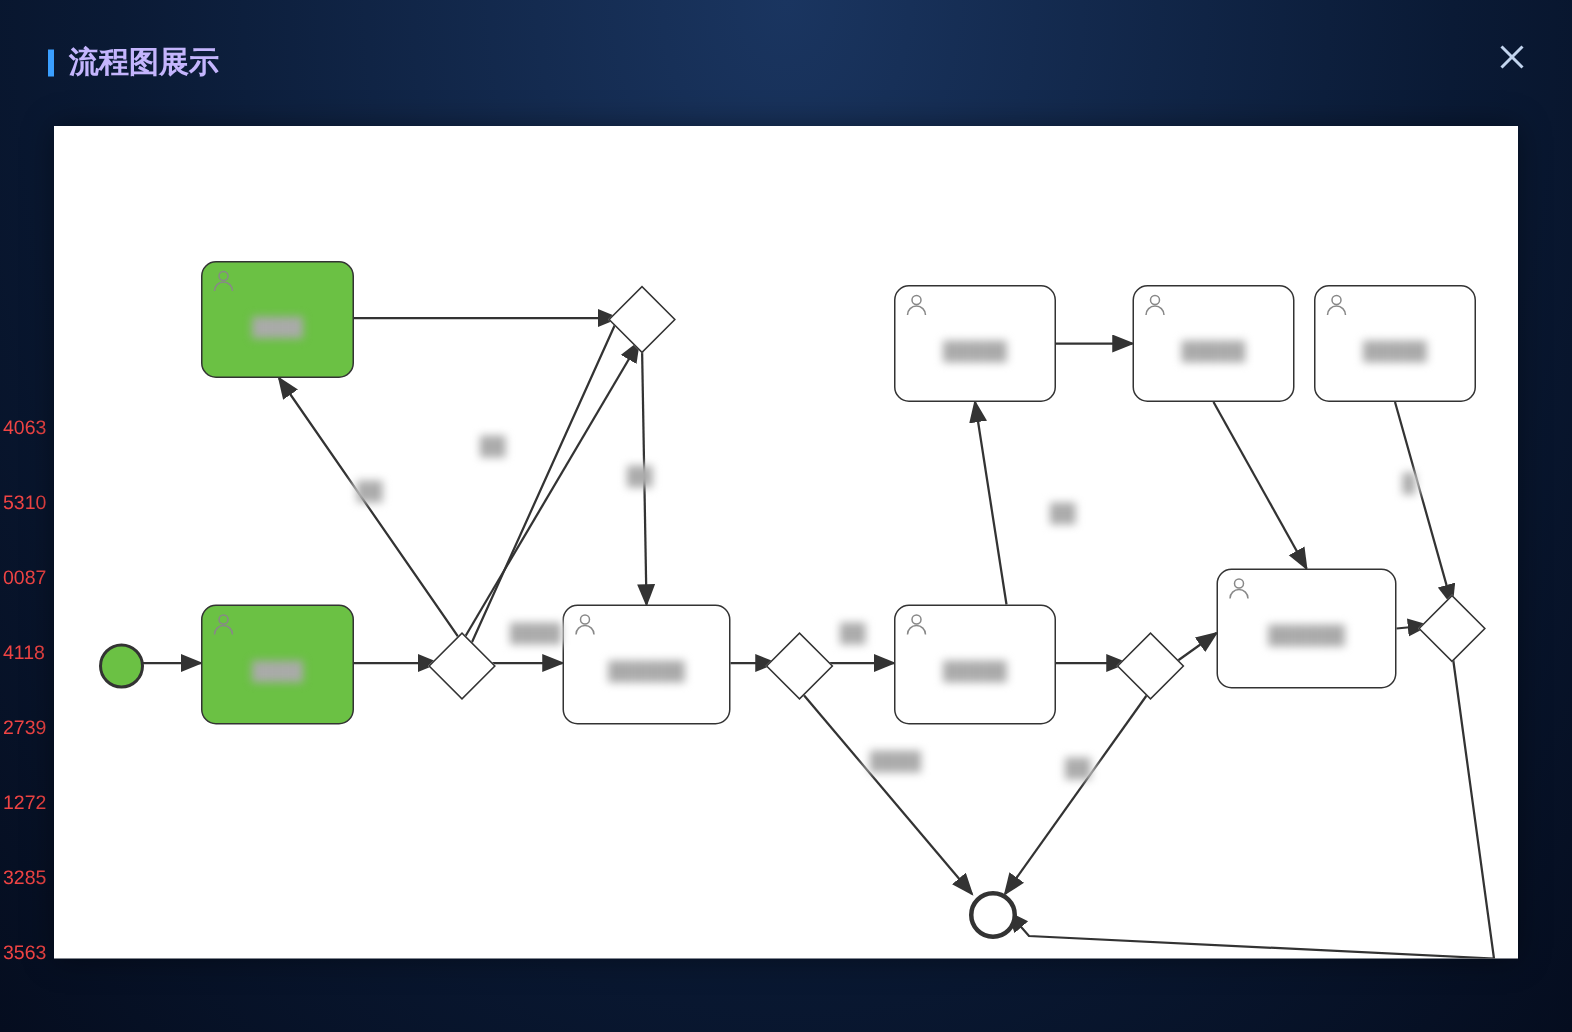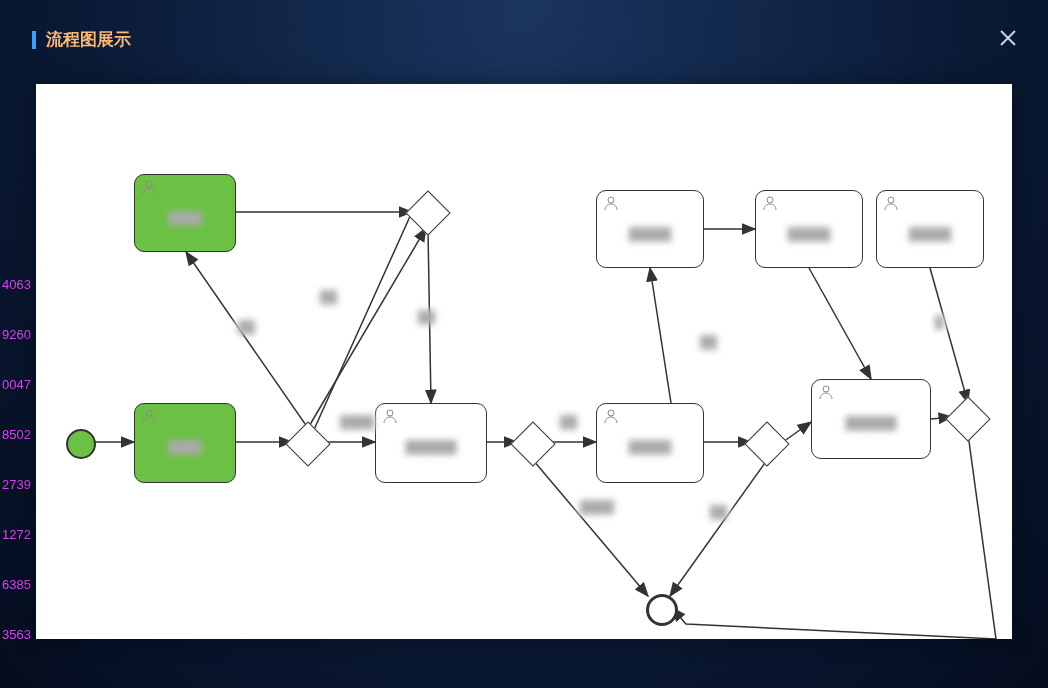--- a/index.html
+++ b/index.html
@@ -1,21 +1,21 @@
 <!DOCTYPE html>
 <html><head>
 <meta charset="utf-8">
 <style>
   html,body{margin:0;padding:0;width:1048px;height:688px;background:#0a1a35;font-family:"Microsoft YaHei",Arial,sans-serif;overflow:hidden}
   body{background:radial-gradient(ellipse at top,#1a3560 0%,#0a1a35 60%,#050d1f 100%)}
-  .bg-rows{position:absolute;left:0;top:260px;font-size:13px;color:#d946ef;line-height:50px}
+  .bg-rows{position:absolute;left:0;top:260px;font-size:13px;color:#ef4444;line-height:50px}
   .bg-rows div{padding-left:2px}
   .modal-header{position:absolute;top:28px;left:32px;display:flex;align-items:center}
   .modal-header .bar{width:4px;height:18px;background:#3a9fff;margin-right:10px}
-  .modal-header .title{color:#fdba74;font-size:17px;font-weight:bold}
+  .modal-header .title{color:#c4b5fd;font-size:20px;font-weight:bold}
   .close-btn{position:absolute;top:28px;right:30px;width:20px;height:20px;cursor:pointer;color:#c3d5ee}
   .close-btn svg{width:20px;height:20px}
   .canvas{position:absolute;left:36px;top:84px;width:976px;height:555px;background:#fff;box-shadow:0 0 20px rgba(0,0,0,.4)}
   .flow{position:absolute;left:0;top:0;width:976px;height:555px}
   .task{position:absolute;width:100px;height:76px;border:1.5px solid #333;border-radius:10px;background:#fff;box-sizing:border-box}
   .task.big{width:108px;height:80px}
   .task.green{background:#6bc144;border-color:#333}
   .task .user-ico{position:absolute;left:6px;top:4px;width:16px;height:16px;color:#888}
   .task .lbl{position:absolute;left:8px;right:8px;top:36px;text-align:center;color:#aaa;filter:blur(3px);font-size:12px}
   .start-event{position:absolute;width:26px;height:26px;border-radius:50%;background:#6bc144;border:2px solid #333}
@@ -23,26 +23,26 @@
   .end-event{position:absolute;width:26px;height:26px;border-radius:50%;border:3px solid #333;background:#fff}
   .edge-lbl{position:absolute;color:#aaa;font-size:12px;filter:blur(3px);background:rgba(255,255,255,.6);padding:1px 4px}
   svg.edges{position:absolute;left:0;top:0;width:976px;height:555px;pointer-events:none}
   svg.edges line,svg.edges polyline{stroke:#333;stroke-width:1.5;fill:none}
 </style>
 </head>
 <body>
 
 <div class="bg-rows">
   <div>4063</div>
-    <div>9260</div>
-  <div>0047</div>
-    <div>8502</div>
+    <div>5310</div>
+  <div>0087</div>
+    <div>4118</div>
   <div>2739</div>
     <div>1272</div>
-  <div>6385</div>
+  <div>3285</div>
     <div>3563</div>
 </div>
 
 <div class="modal-header">
   <div class="bar"></div>
   <div class="title">流程图展示</div>
 </div>
 <div class="close-btn">
   <svg viewBox="0 0 20 20">
       <line x1="3" y1="3" x2="17" y2="17" stroke="currentColor" stroke-width="2"></line>

